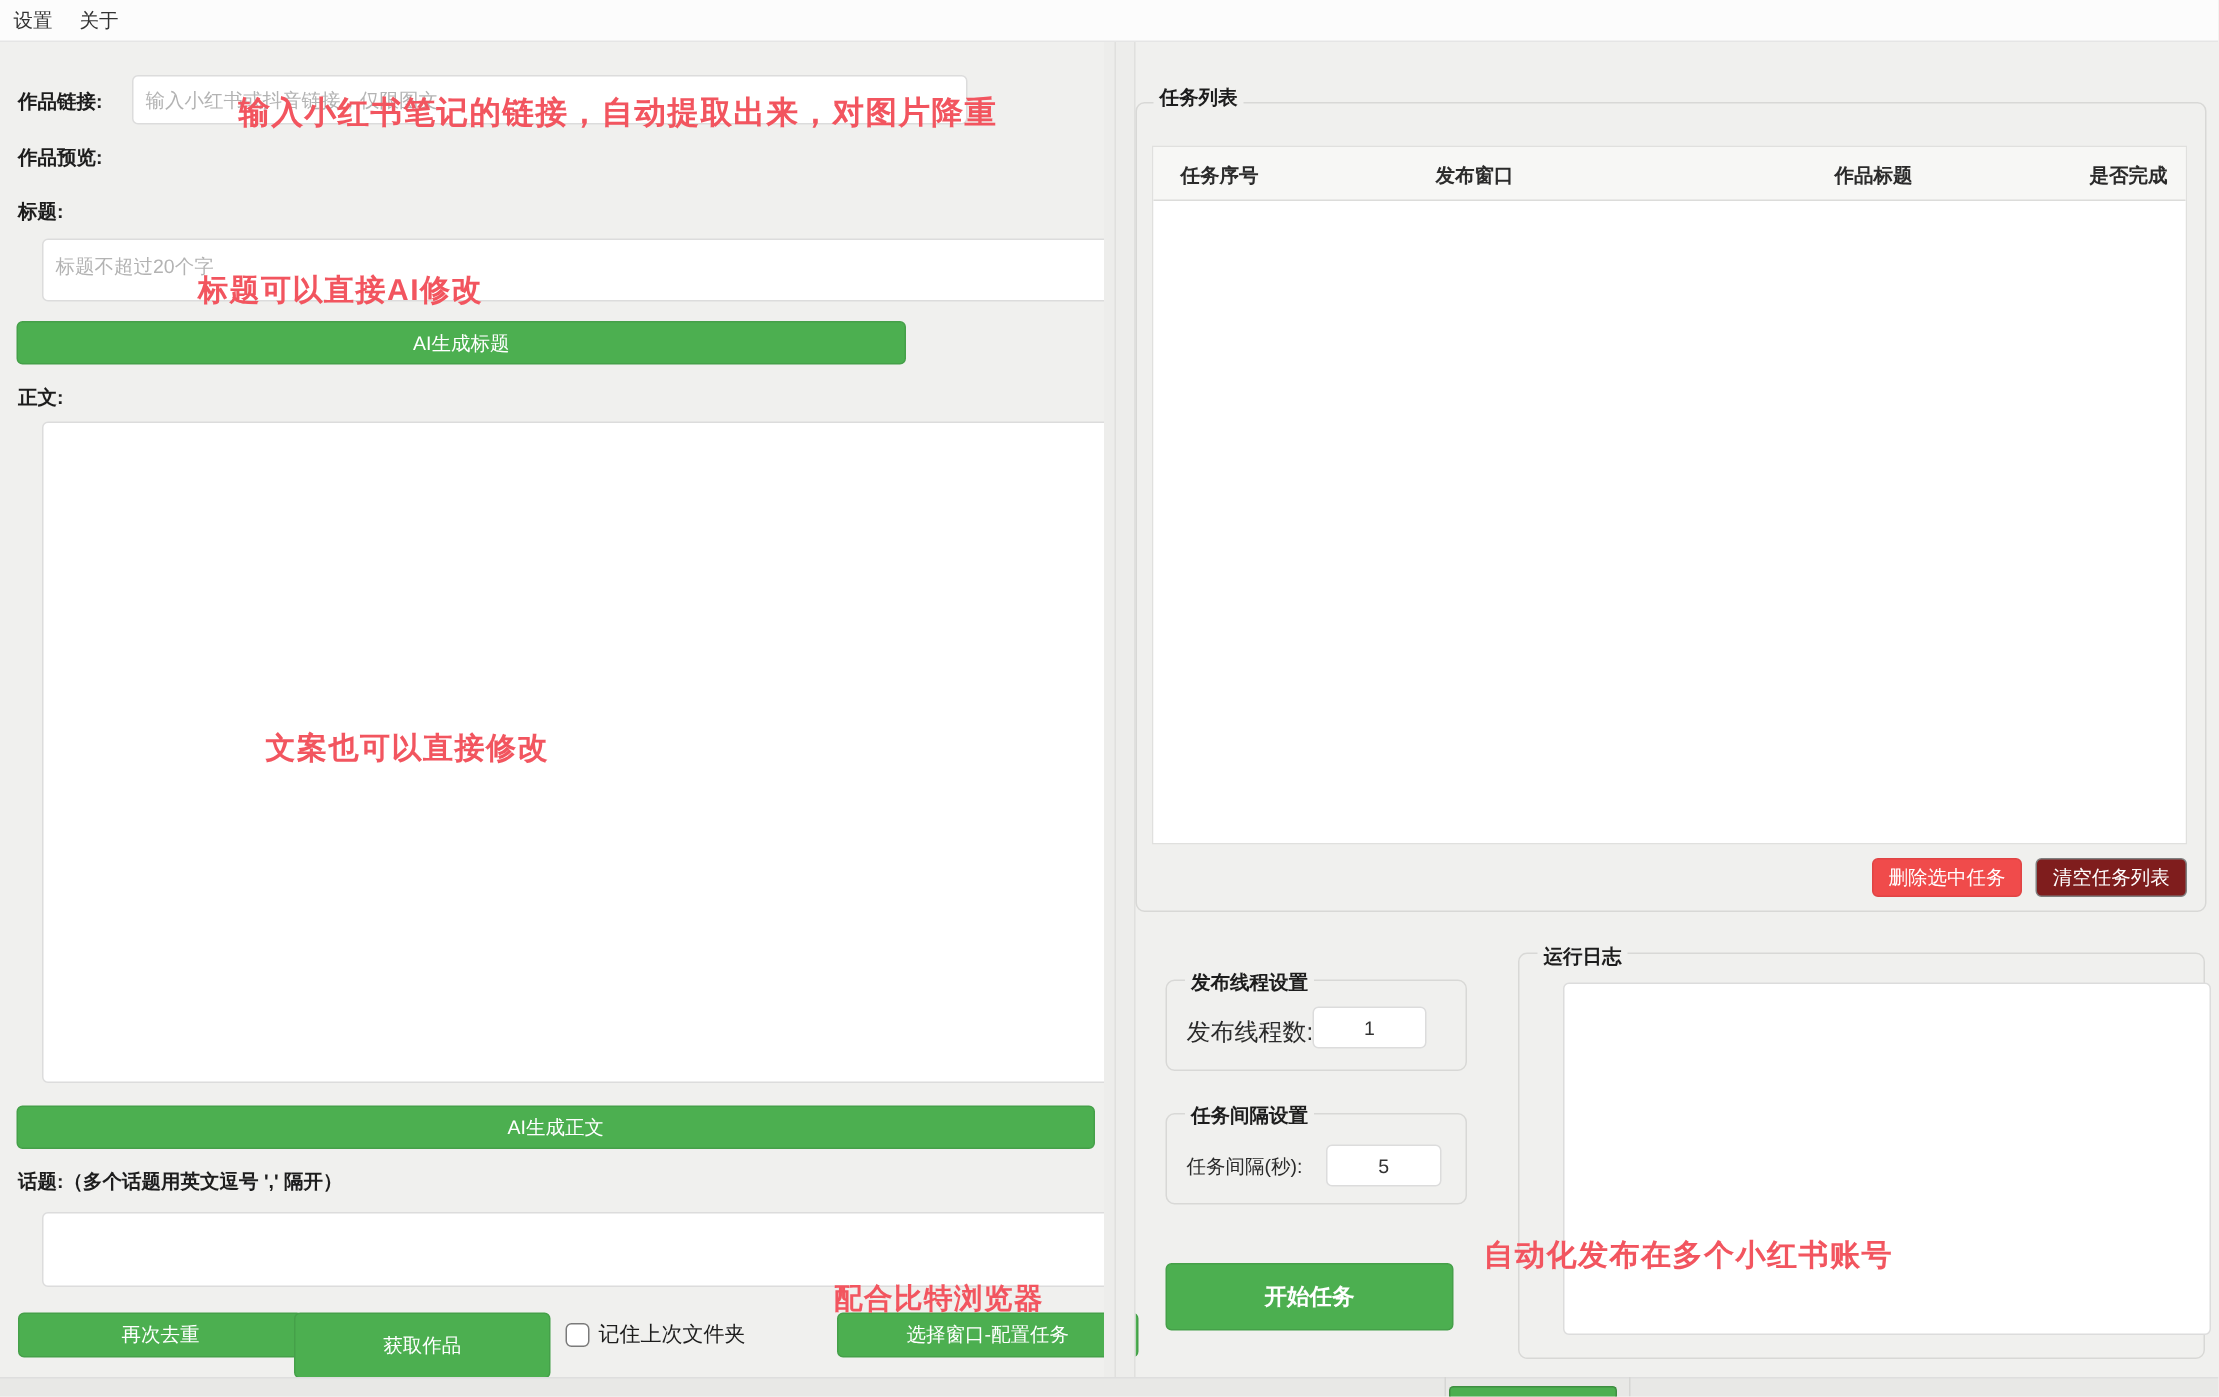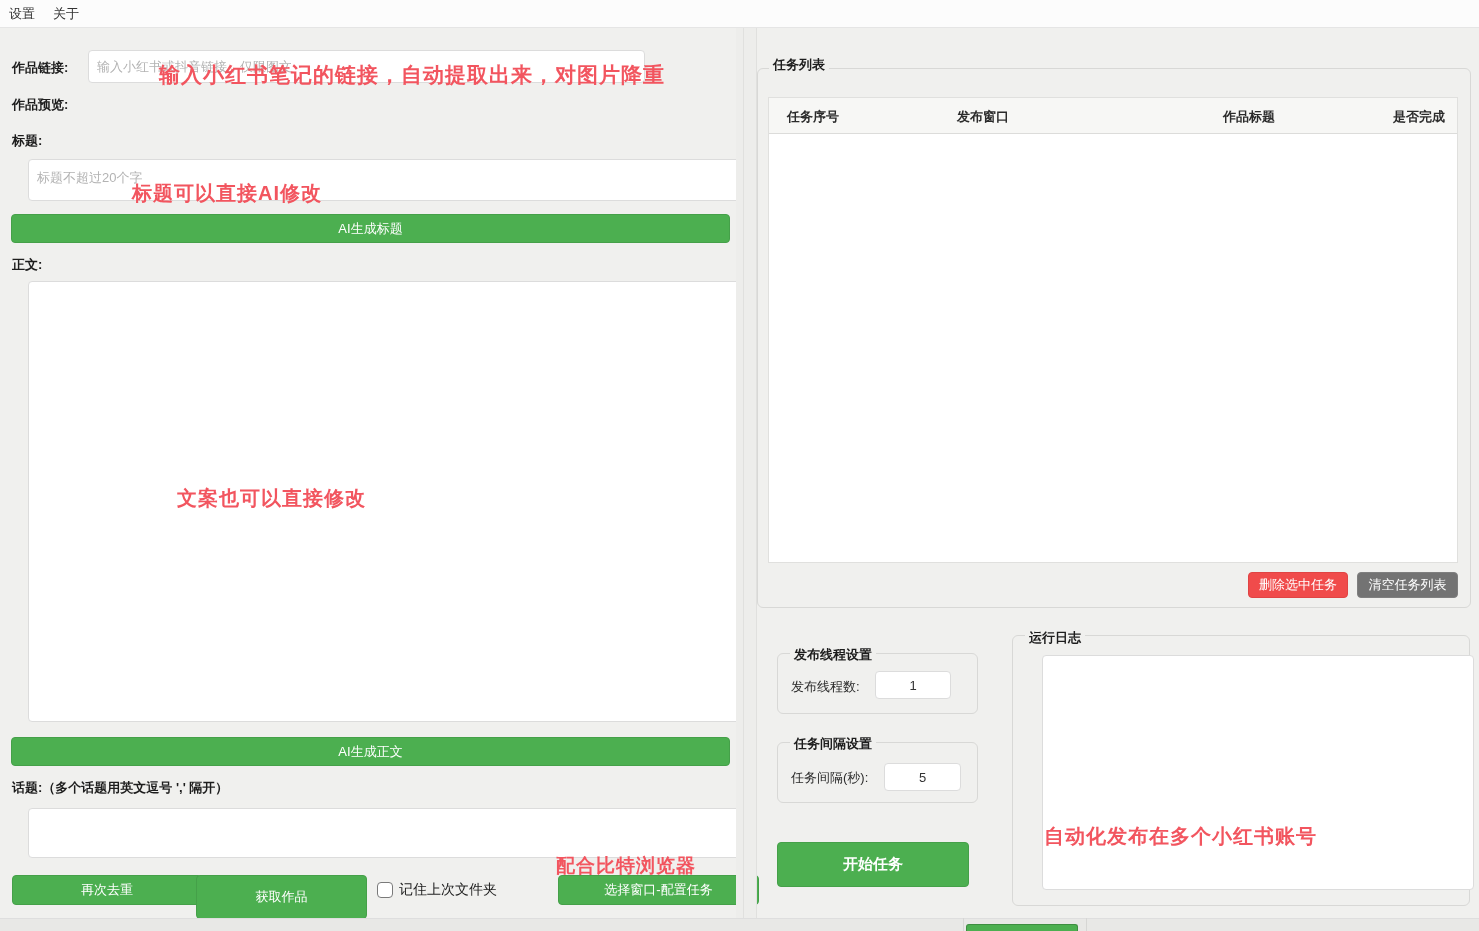--- a/index.html
+++ b/index.html
@@ -28,37 +28,37 @@
   .tbox::placeholder{color:#b3b3b3;opacity:1;}
   input.tbox{padding:0 8px;}
   textarea.tbox{padding:9px 8px;margin-left:16px;}
   .btn{
     position:absolute;border-radius:4px;color:#fff;font-size:13px;
     display:flex;align-items:center;justify-content:center;cursor:pointer;
     box-sizing:border-box;white-space:nowrap;
   }
   .btn-green{background:#4caf50;border:1px solid #45a049;}
   .btn-red{background:#f04b4b;border:1px solid #e04444;}
-  .btn-gray{background:#737373;border:1px solid #7f7f7f;}
+  .btn-gray{background:#7f1d1d;border:1px solid #7f7f7f;}
   .groupbox{position:absolute;border:1px solid #d8d8d6;border-radius:6px;box-sizing:border-box;}
   .group-title{
     position:absolute;font-size:13px;font-weight:bold;color:#1d1d1d;
     background:#f0f0ee;padding:0 4px;white-space:nowrap;z-index:2;
   }
   .annotation{
     position:absolute;color:#f2555f;font-weight:600;white-space:nowrap;z-index:10;
     pointer-events:none;letter-spacing:1px;
   }
   
   #link-label{left:12px;top:59px;}
   #link-input{left:88px;top:50px;width:557px;height:33px;}
   #preview-label{left:12px;top:96px;}
   #title-label{left:12px;top:132px;}
   #title-input{left:12px;top:159px;width:717px;height:42px;}
-  #ai-title-btn{left:11px;top:214px;width:719px;height:29px;}
+  #ai-title-btn{left:11px;top:214px;width:593px;height:29px;}
   #body-label{left:12px;top:256px;}
   #body-input{left:12px;top:281px;width:717px;height:441px;}
   #ai-body-btn{left:11px;top:737px;width:719px;height:29px;}
   #topic-label{left:12px;top:779px;}
   #topic-input{left:12px;top:808px;width:717px;height:50px;}
   #dedupe-btn{left:12px;top:875px;width:190px;height:30px;}
   #fetch-btn{left:196px;top:875px;width:171px;height:44px;}
   #remember-checkbox{
     position:absolute;left:377px;top:882px;width:14px;height:14px;
     border:1px solid #7a7a7a;border-radius:4px;background:#fff;cursor:pointer;
@@ -82,36 +82,36 @@
   .th{position:absolute;top:10px;font-size:13px;font-weight:bold;color:#2b2b2b;white-space:nowrap;cursor:default;}
   #th-0{left:18px;}
   #th-1{left:188px;}
   #th-2{left:454px;}
   #th-3{right:12px;}
   #task-table-body{position:absolute;left:0;top:36px;right:0;bottom:0;background:#fff;}
   #delete-selected-btn{left:1248px;top:572px;width:100px;height:26px;}
   #clear-list-btn{left:1357px;top:572px;width:101px;height:26px;}
   #thread-group{left:777px;top:653px;width:201px;height:61px;}
   #thread-group-title{left:790px;top:646px;}
-  #thread-count-label{position:absolute;left:791px;top:678px;font-size:13px;color:#2b2b2b;}
+  #thread-count-label{position:absolute;left:791px;top:678px;font-size:16px;color:#2b2b2b;}
   #thread-count-input{left:875px;top:671px;width:76px;height:28px;text-align:center;}
   #interval-group{left:777px;top:742px;width:201px;height:61px;}
   #interval-group-title{left:790px;top:735px;}
   #interval-label{position:absolute;left:791px;top:769px;font-size:13px;color:#2b2b2b;}
   #interval-input{left:884px;top:763px;width:77px;height:28px;text-align:center;}
   #start-btn{left:777px;top:842px;width:192px;height:45px;font-size:15px;font-weight:bold;}
   #log-group{left:1012px;top:635px;width:458px;height:271px;}
   #log-group-title{left:1025px;top:629px;}
   #log-area{left:1026px;top:655px;width:432px;height:235px;border-radius:4px;}
   
   #note-link{left:118px;top:61px;font-size:21px;margin-left:41px;}
   #note-title{left:132px;top:180px;font-size:20px;}
   #note-body{left:177px;top:485px;font-size:20px;}
   #note-browser{left:556px;top:853px;font-size:19px;}
-  #note-publish{left:1044px;top:823px;font-size:20px;}
+  #note-publish{left:989px;top:823px;font-size:20px;}
   
   #bottom-strip{
     position:absolute;left:0;top:918px;width:1479px;height:13px;
     background:#e8e8e6;border-top:1px solid #dedede;box-sizing:border-box;
   }
   #cutoff-btn{
     position:absolute;left:966px;top:924px;width:110px;height:12px;
     background:#4caf50;border:1px solid #3e8e41;border-bottom:none;
     border-radius:3px 3px 0 0;cursor:pointer;
   }

